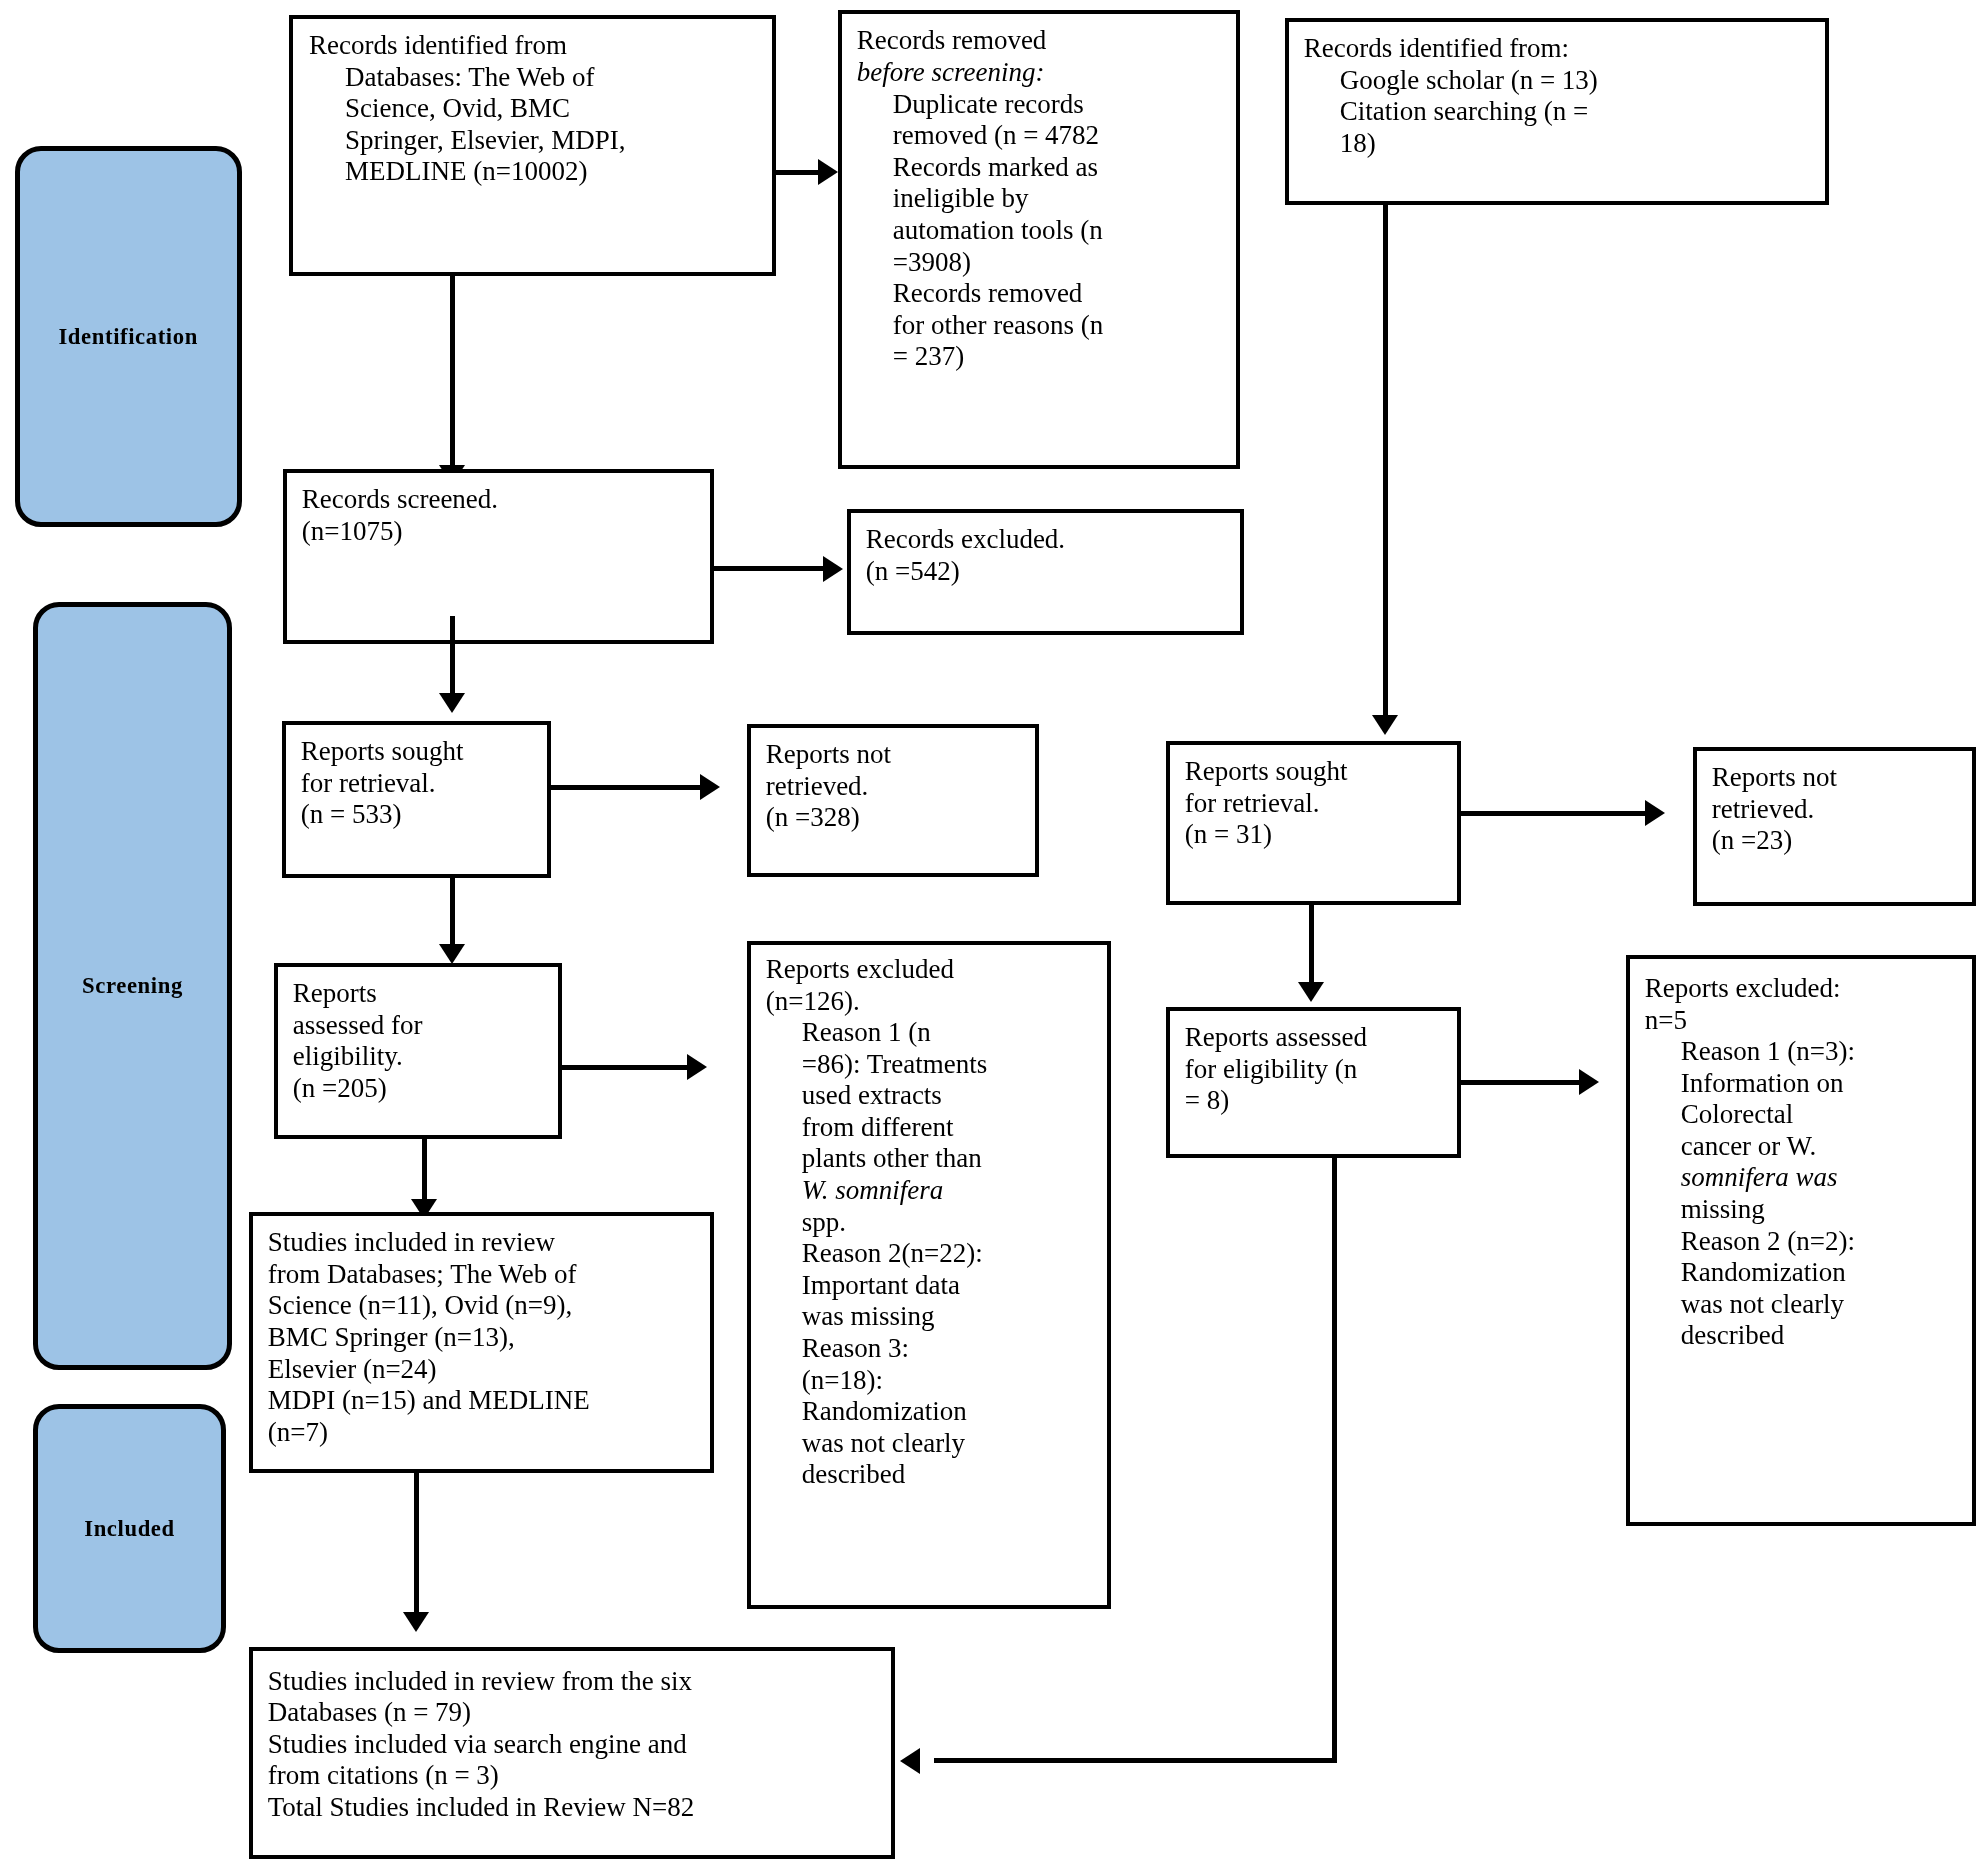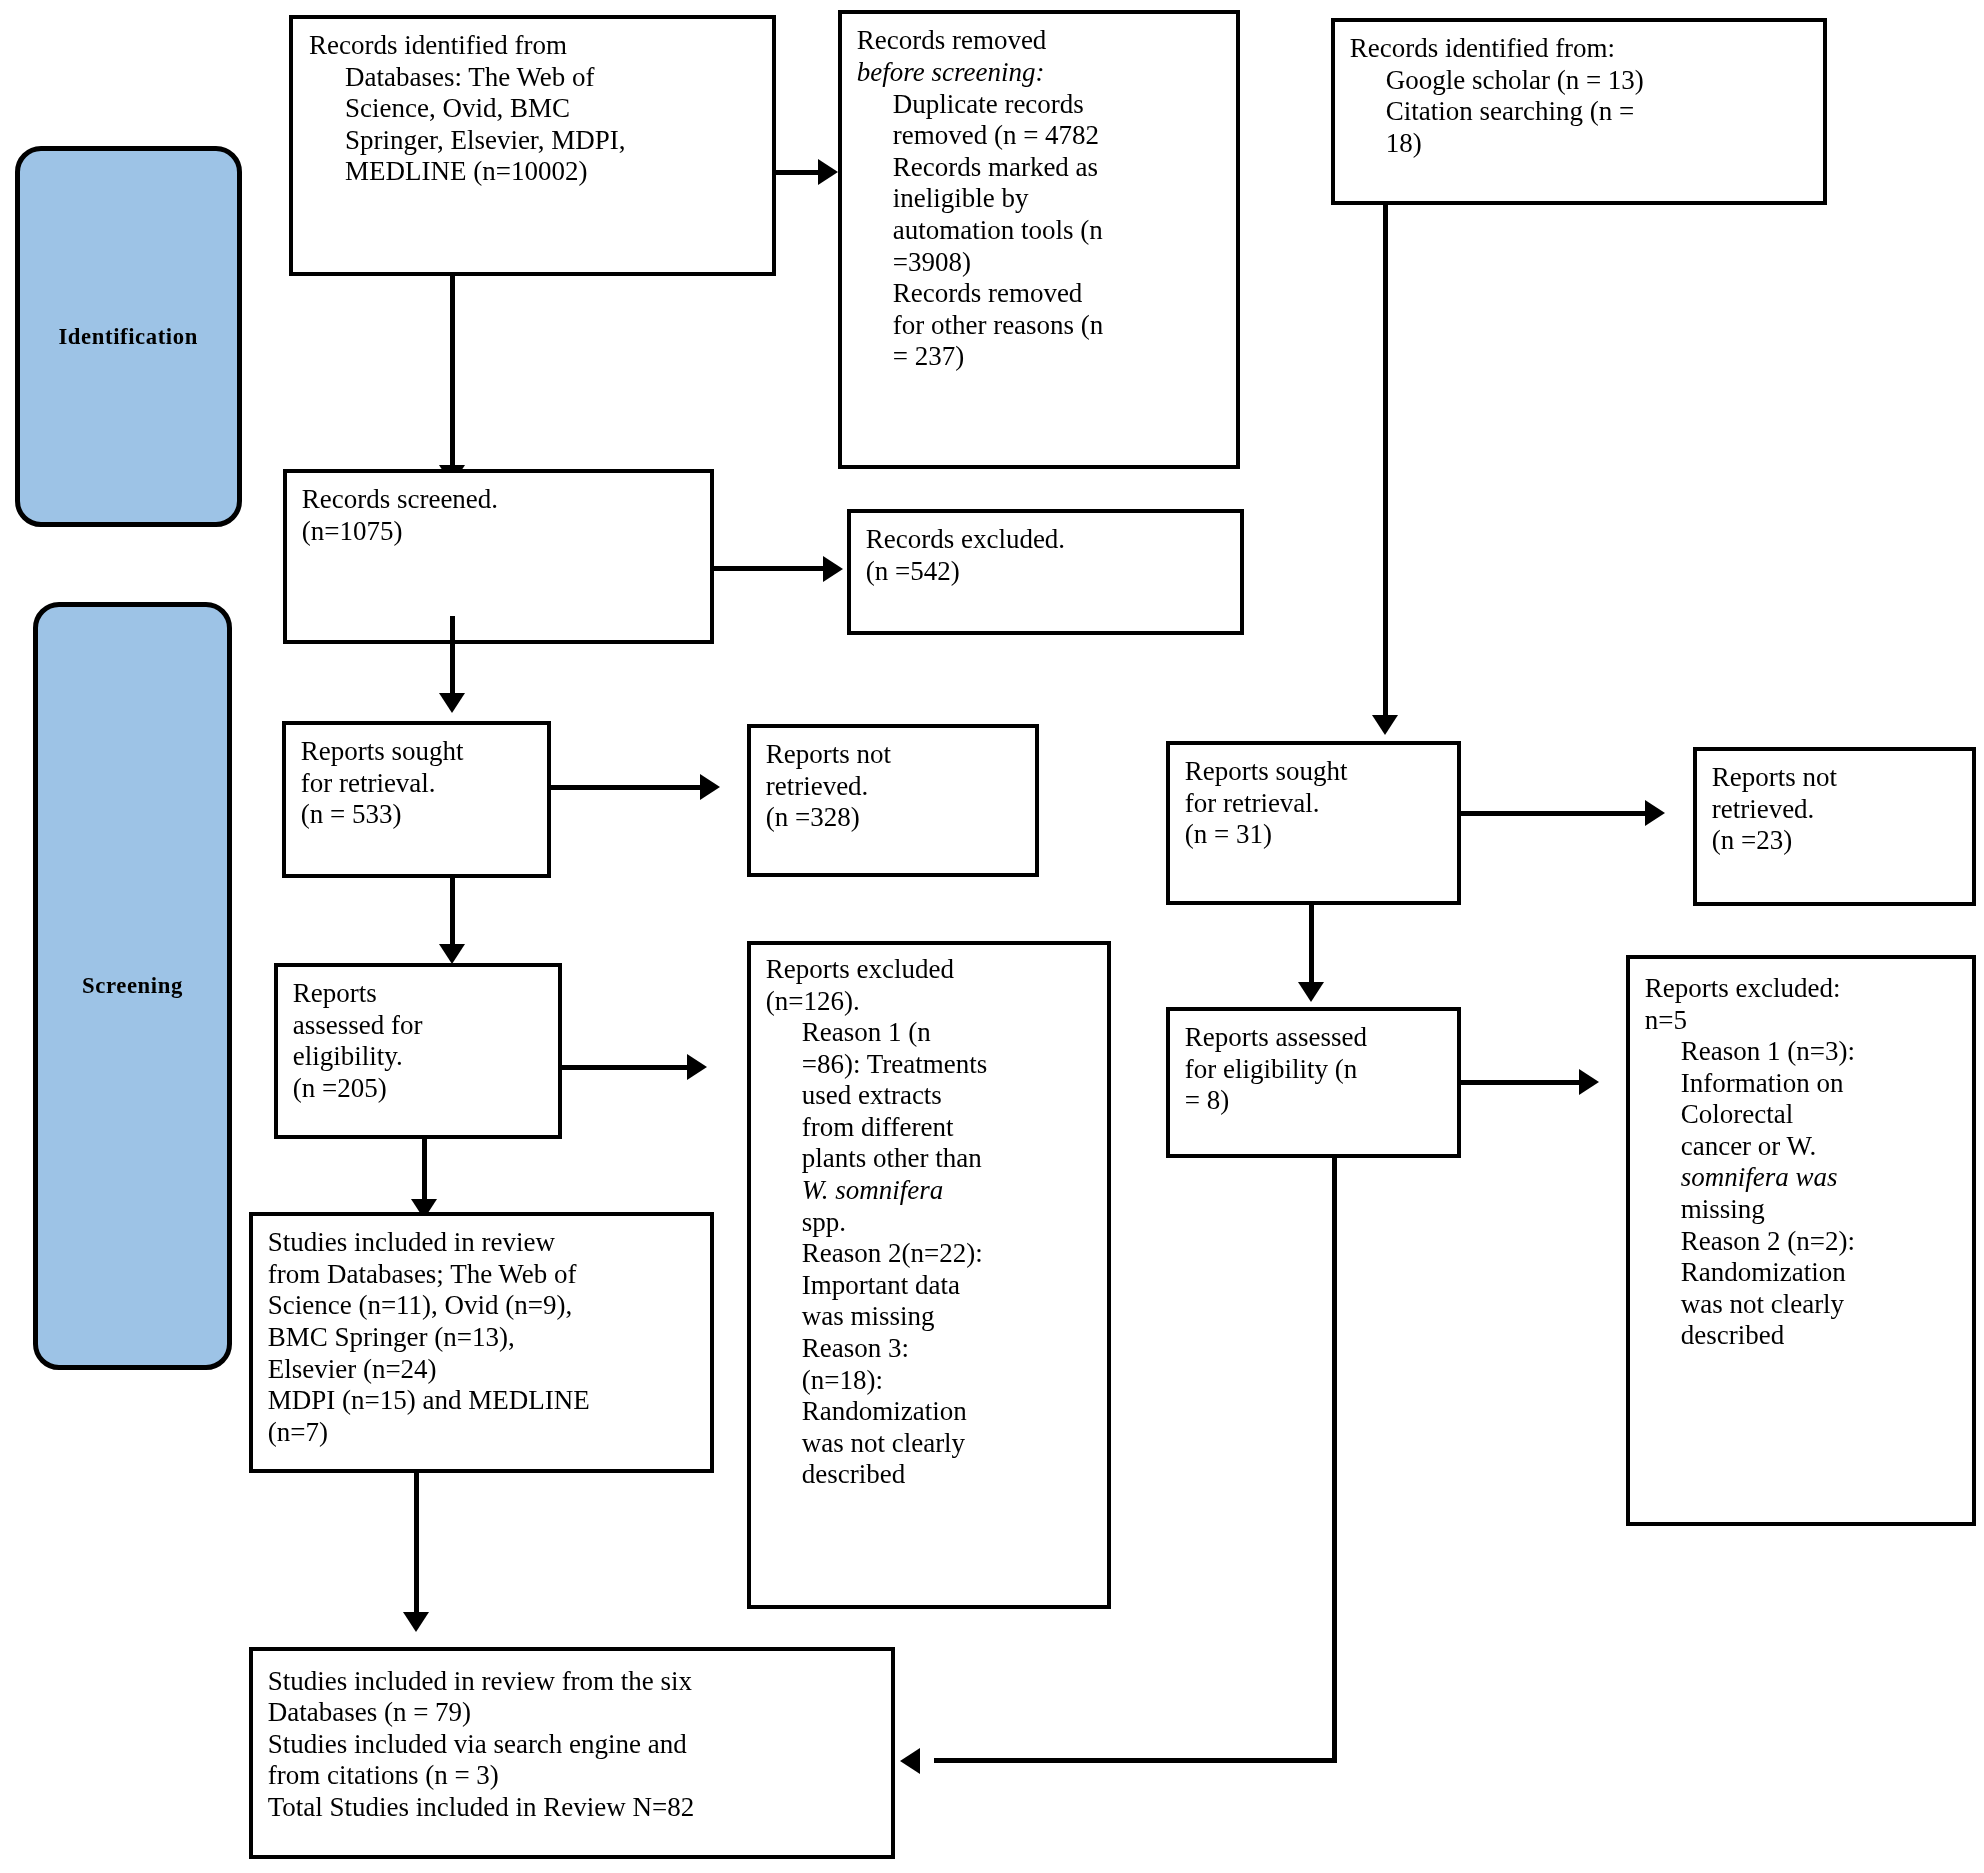--- a/index.html
+++ b/index.html
@@ -86,20 +86,23 @@
 <div id="stage">
 
   <div class="stage-pill" style="left:14.7px; top:146px; width:227px; height:381px;">
     <span class="pill-label">Identification</span>
   </div>
 
   <div class="stage-pill" style="left:33px; top:602px; width:199px; height:768px;">
     <span class="pill-label">Screening</span>
   </div>
 
+  <div class="stage-pill" style="left:33px; top:1404px; width:193px; height:249px;">
+    <span class="pill-label">Included</span>
+  </div>
 
   <div class="node" style="left:289px; top:14.7px; width:487px; height:261px;padding-left:16px;">
     <div class="line">Records identified from</div>
     <div class="line indent">Databases: The Web of</div>
     <div class="line indent">Science, Ovid, BMC</div>
     <div class="line indent">Springer, Elsevier, MDPI,</div>
     <div class="line indent">MEDLINE (n=10002)</div>
   </div>
 
   <div class="node" style="left:838px; top:10.2px; width:402px; height:459px;">
@@ -109,21 +112,21 @@
     <div class="line indent">removed (n = 4782</div>
     <div class="line indent">Records marked as</div>
     <div class="line indent">ineligible by</div>
     <div class="line indent">automation tools (n</div>
     <div class="line indent">=3908)</div>
     <div class="line indent">Records removed</div>
     <div class="line indent">for other reasons (n</div>
     <div class="line indent">= 237)</div>
   </div>
 
-  <div class="node" style="left:1285px; top:18px; width:496px; height:187px;margin-left:46px;">
+  <div class="node" style="left:1285px; top:18px; width:544px; height:187px;">
     <div class="line">Records identified from:</div>
     <div class="line indent">Google scholar (n = 13)</div>
     <div class="line indent">Citation searching (n =</div>
     <div class="line indent">18)</div>
   </div>
 
   <div class="conn h" style="left:776px; top:170px; width:44px;"></div>
   <div class="arrow right" style="left:818px; top:159px;"></div>
 
   <div class="conn v" style="left:450px; top:275px; height:193px;"></div>

